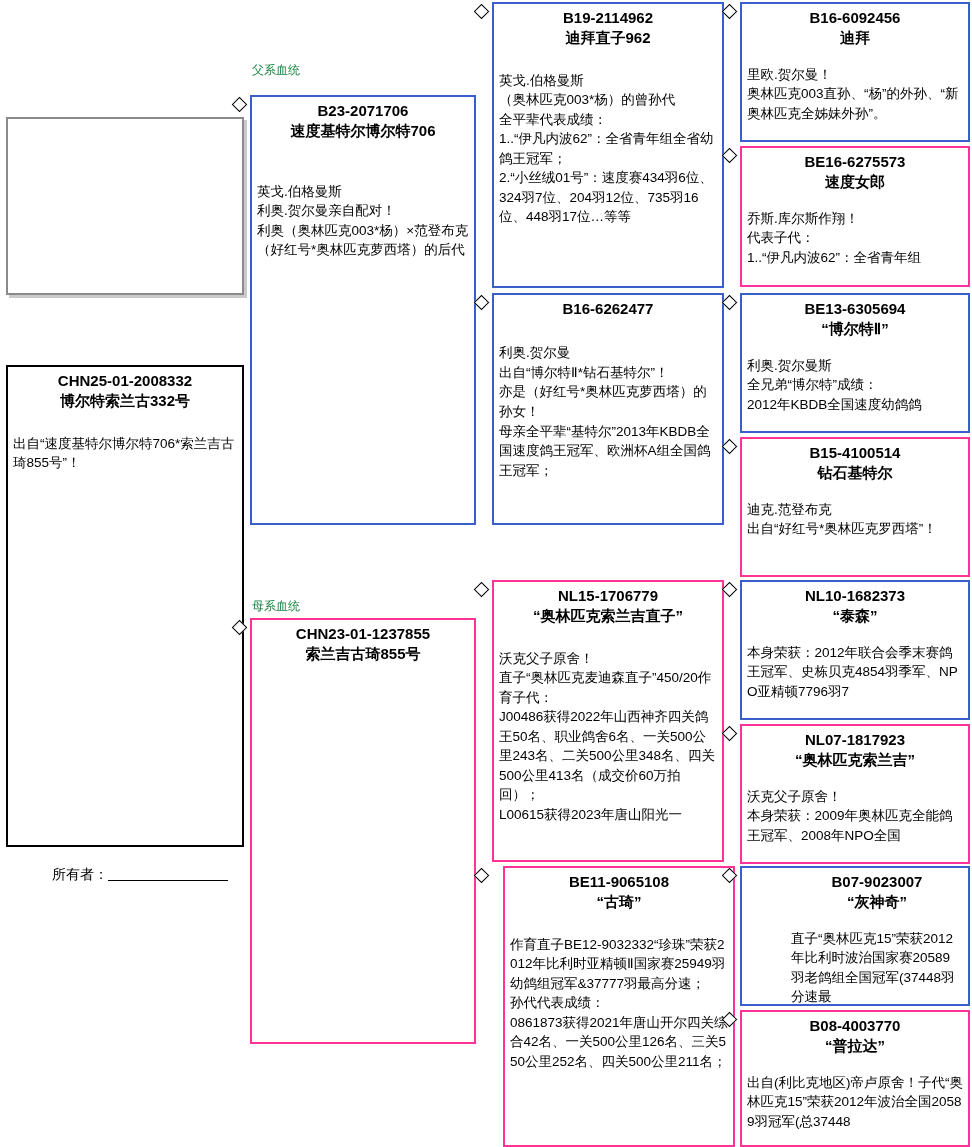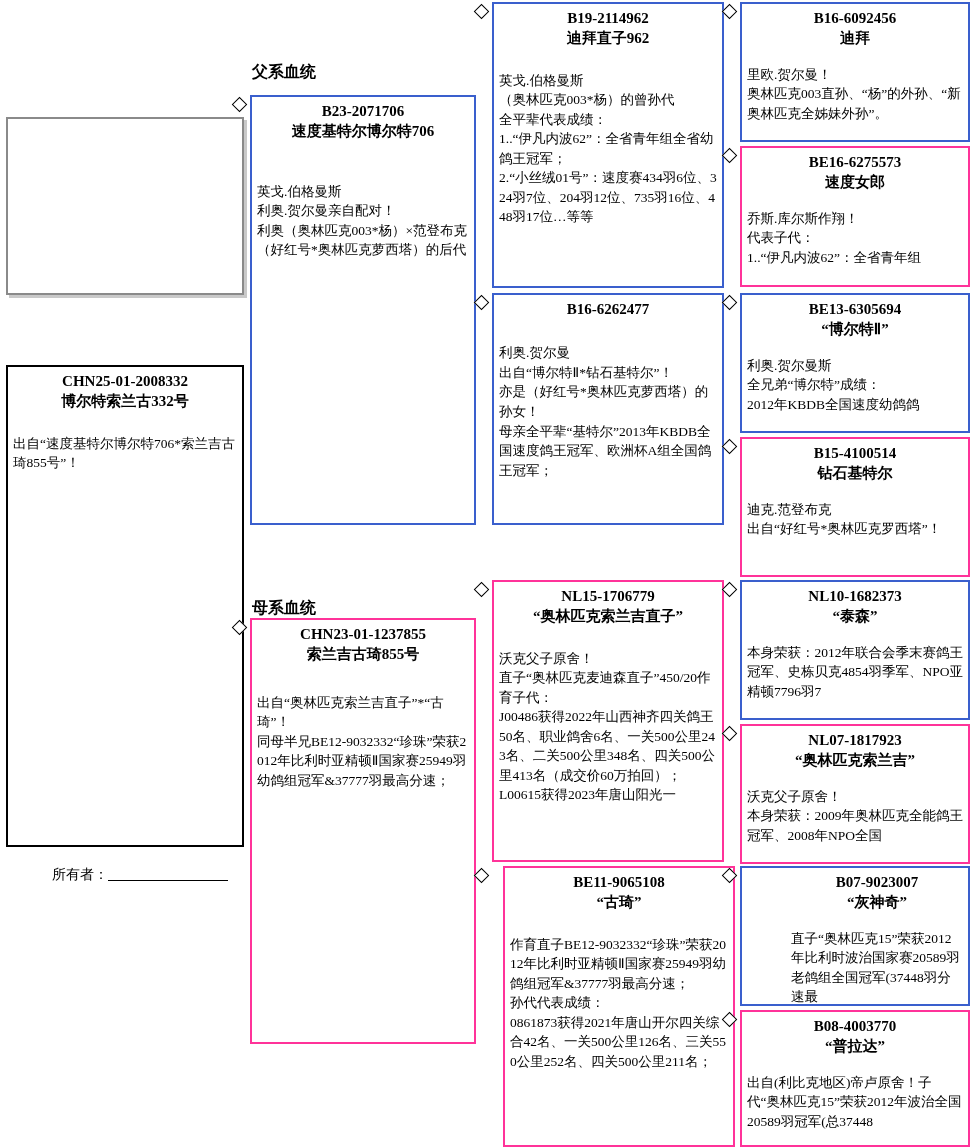--- a/index.html
+++ b/index.html
@@ -14,21 +14,20 @@
     font-family: "Liberation Sans", sans-serif;
     font-size: 13px;
     color: #000;
     overflow: hidden;
   }
   .box {
     position: absolute;
     background: #fff;
     box-sizing: border-box;
     overflow: hidden;
-    font-family: Liberation Serif, serif;
   }
   .box .bx-title {
     text-align: center;
     font-weight: bold;
     font-size: 15px;
     line-height: 1.35;
     padding-top: 4px;
   }
   .box .bx-sub {
     text-align: center;
@@ -43,23 +42,23 @@
     white-space: pre-wrap;
     word-break: break-all;
   }
   .blue  { border: 2px solid #3a5fcd; }
   .pink  { border: 2px solid #ff3399; }
   .grey  { border: 2px solid #8a8a8a; box-shadow: 3px 3px 0 #c9c9c9; }
   .black { border: 2px solid #000; }
 
   .label {
     position: absolute;
-    font-size: 16px;
-    font-weight: bold;
-    color: #000000;
+    font-size: 12px;
+    font-weight: normal;
+    color: #15803d;
   }
   .owner {
     position: absolute;
     font-size: 14px;
   }
   .owner .line {
     display: inline-block;
     border-bottom: 1px solid #000;
     width: 120px;
     height: 14px;
@@ -96,22 +95,20 @@
   <div class="bx-sub">速度基特尔博尔特706</div>
   <div class="bx-body" style="padding-top:40px;">英戈.伯格曼斯
 利奥.贺尔曼亲自配对！
 利奥（奥林匹克003*杨）×范登布克（好红号*奥林匹克萝西塔）的后代</div>
 </div>
 <div class="pin" style="left:234px; top:99px;"></div>
 
 <div class="box pink" style="left:250px; top:618px; width:226px; height:426px;">
   <div class="bx-title">CHN23-01-1237855</div>
   <div class="bx-sub">索兰吉古琦855号</div>
-  <div class="bx-body" style="padding-top:28px;">出自“奥林匹克索兰吉直子”*“古琦”！
-同母半兄BE12-9032332“珍珠”荣获2012年比利时亚精顿Ⅱ国家赛25949羽幼鸽组冠军&amp;37777羽最高分速；</div>
 </div>
 <div class="pin" style="left:234px; top:622px;"></div>
 
 <div class="box blue" style="left:492px; top:2px; width:232px; height:286px;">
   <div class="bx-title">B19-2114962</div>
   <div class="bx-sub">迪拜直子962</div>
   <div class="bx-body" style="padding-top:22px;">英戈.伯格曼斯
 （奥林匹克003*杨）的曾孙代
 全平辈代表成绩：
 1..“伊凡内波62”：全省青年组全省幼鸽王冠军；

